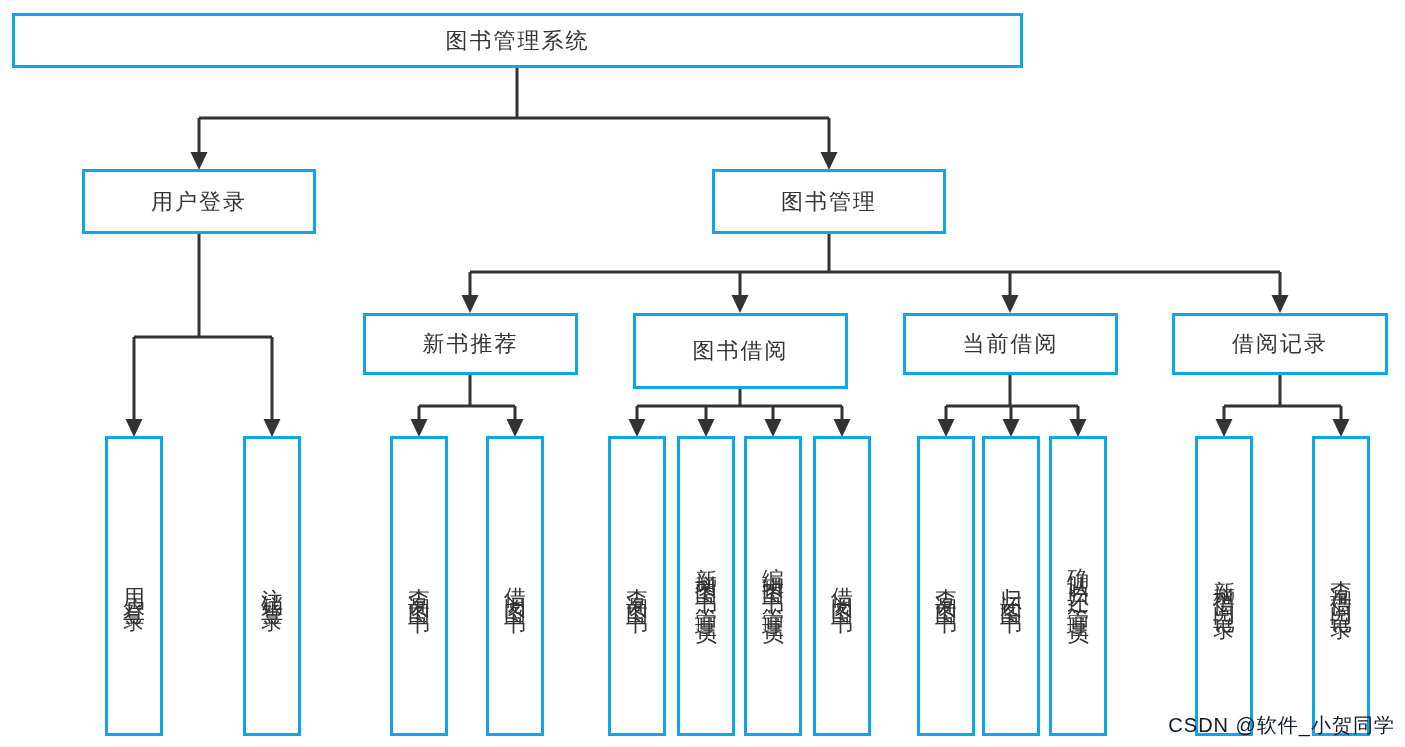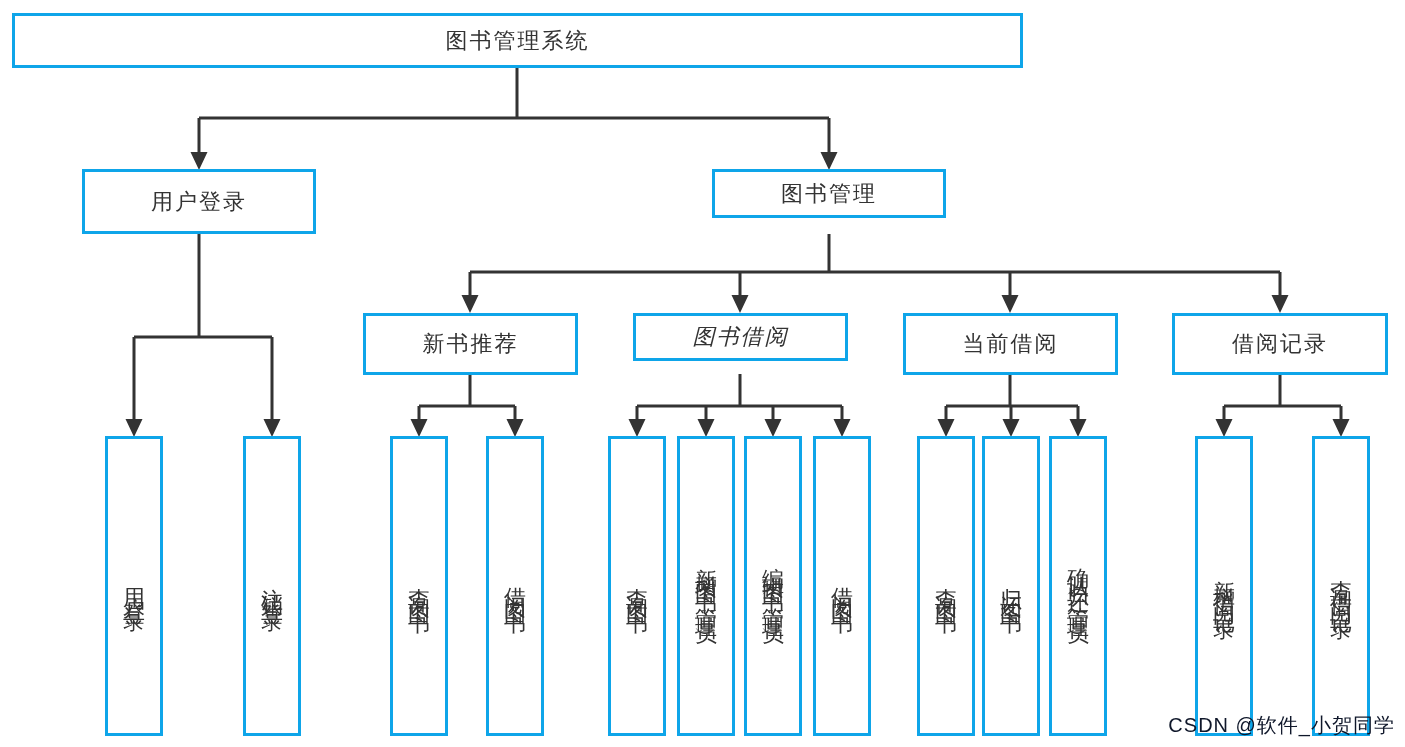--- a/index.html
+++ b/index.html
@@ -39,23 +39,23 @@
   .v-label {
     writing-mode: vertical-rl;
     text-orientation: mixed;
     font-size: 22px;
     letter-spacing: 8px;
     line-height: 1;
     color: #333333;
   }
   .root-box    { left: 12px;   top: 13px;  width: 1011px; height: 55px; }
   .b-user      { left: 82px;   top: 169px; width: 234px;  height: 65px; }
-  .b-book      { left: 712px;  top: 169px; width: 234px;  height: 49px; }
+  .b-book      { left: 712px;  top: 169px; width: 234px;  height: 65px; }
   .m-recommend { left: 363px;  top: 313px; width: 215px;  height: 62px; }
-  .m-borrow    { left: 633px;  top: 313px; width: 215px;  height: 48px; font-style: italic; }
+  .m-borrow    { left: 633px;  top: 313px; width: 215px;  height: 76px; }
   .m-current   { left: 903px;  top: 313px; width: 215px;  height: 62px; }
   .m-records   { left: 1172px; top: 313px; width: 216px;  height: 62px; }
   .leaf        { top: 436px;   width: 58px; height: 300px; }
   .l1  { left: 105px;  }
   .l2  { left: 243px;  }
   .l3  { left: 390px;  }
   .l4  { left: 486px;  }
   .l5  { left: 608px;  }
   .l6  { left: 677px;  }
   .l7  { left: 744px;  }

